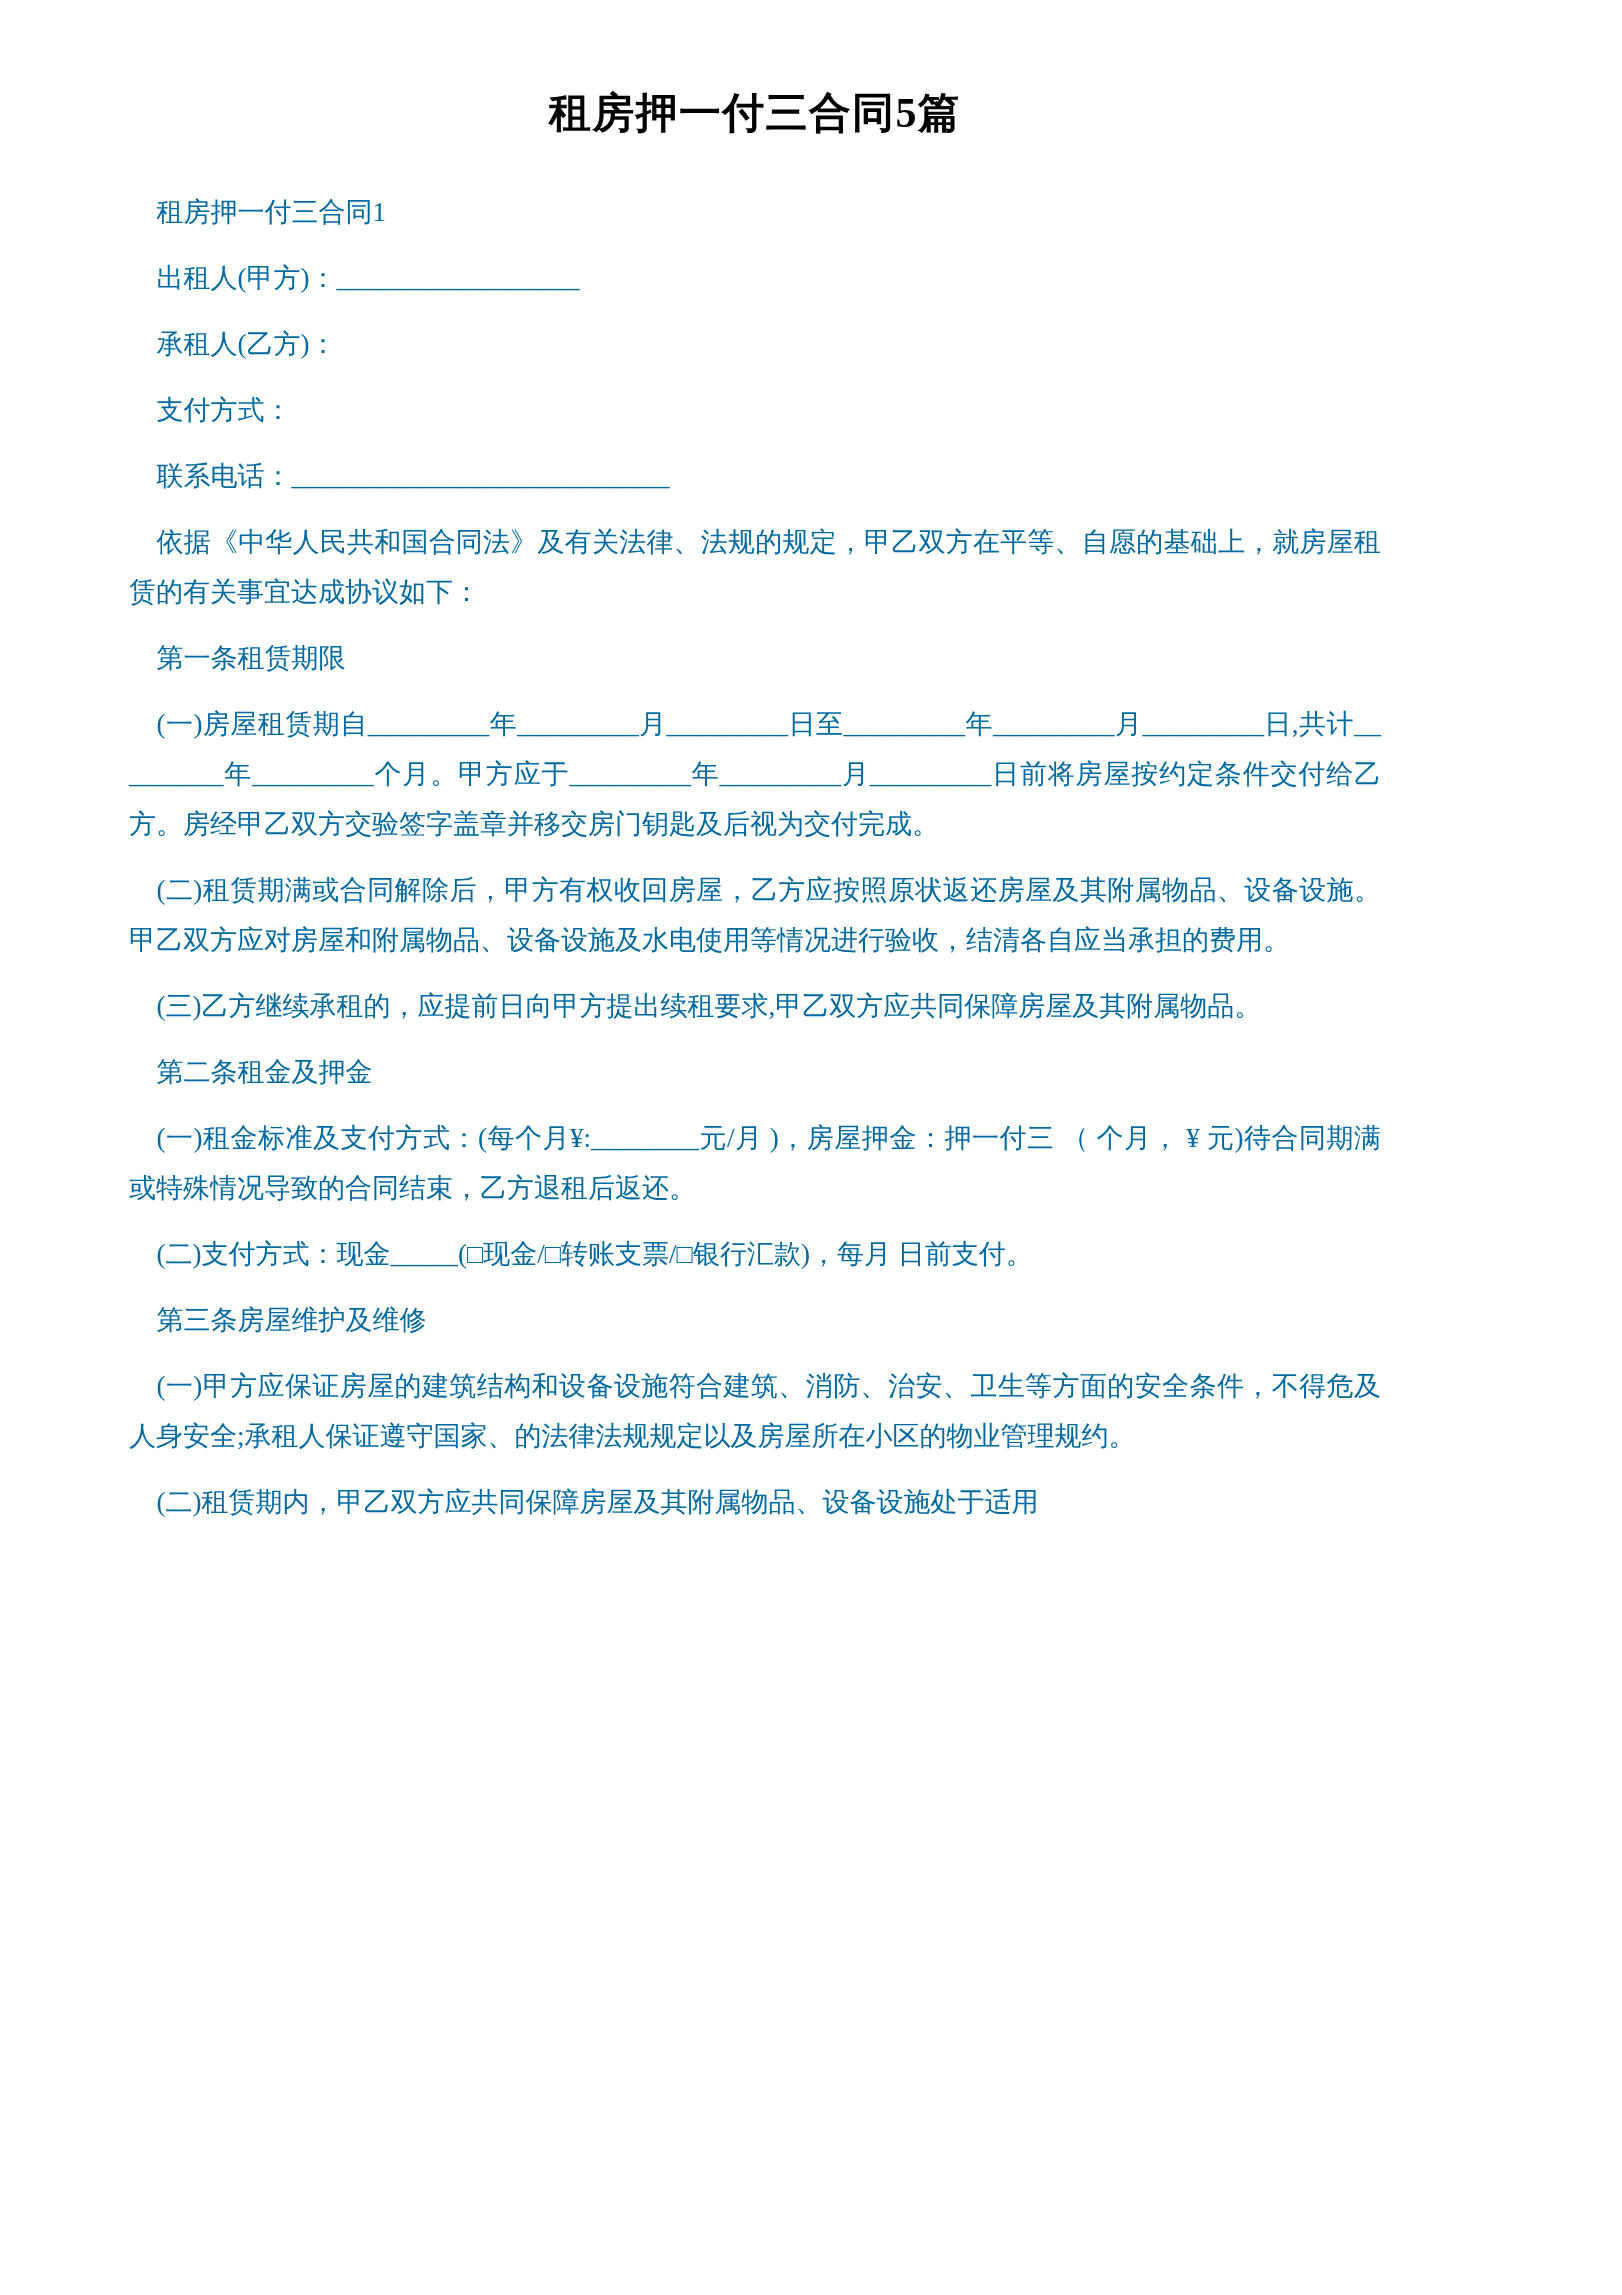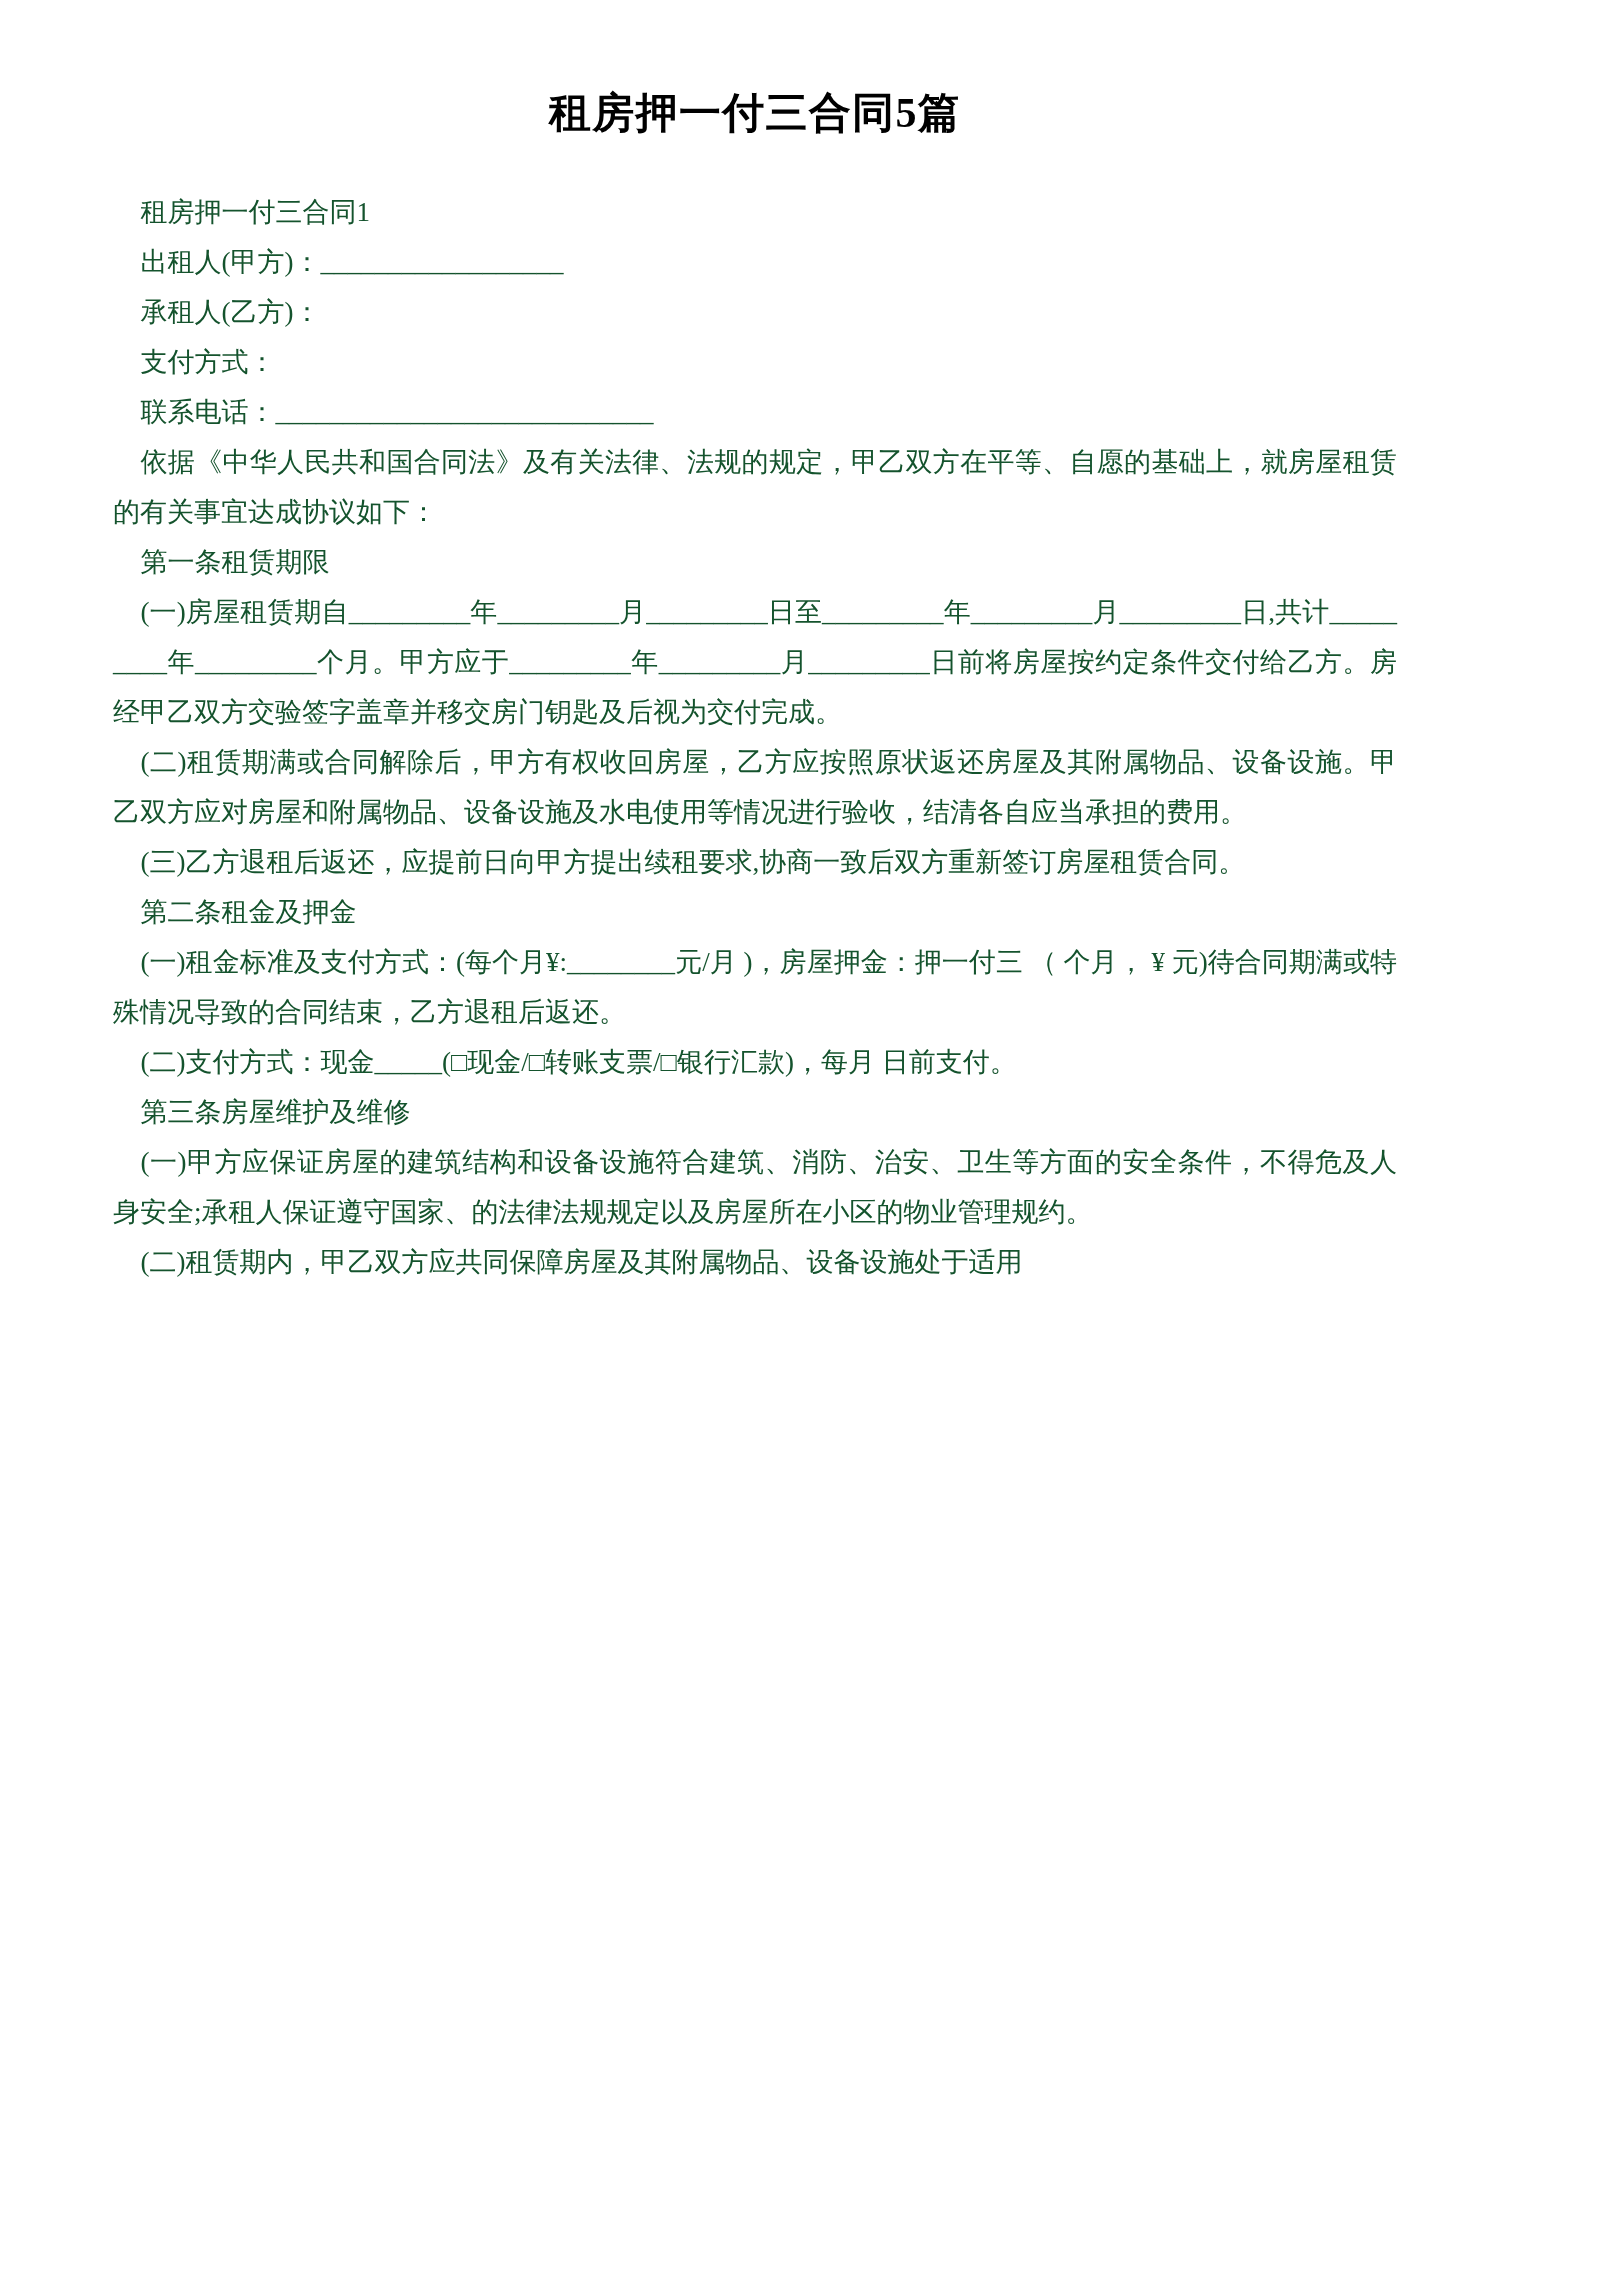--- a/index.html
+++ b/index.html
@@ -21,47 +21,47 @@
   .doc-title {
     text-align: center;
     font-size: 42px;
     font-weight: bold;
     margin: 0 0 46px 0;
     letter-spacing: 1.3px;
   }
   .para {
     font-size: 27px;
     line-height: 50px;
-    margin: 0;
+    margin: 16px;
     text-indent: 27.5px;
     text-align: justify;
     text-justify: inter-ideograph;
     word-break: break-all;
-    color: #14532d;
+    color: #0369a1;
   }
   .para.short {
     text-align: left;
   }
 </style>
 </head>
 <body>
 
 <div id="page">
   <h1 class="doc-title">租房押一付三合同5篇</h1>
   <div id="document-body">
       <p class="para short">租房押一付三合同1</p>
       <p class="para short">出租人(甲方)：__________________</p>
       <p class="para short">承租人(乙方)：</p>
       <p class="para short">支付方式：</p>
       <p class="para short">联系电话：____________________________</p>
       <p class="para">依据《中华人民共和国合同法》及有关法律、法规的规定，甲乙双方在平等、自愿的基础上，就房屋租赁的有关事宜达成协议如下：</p>
       <p class="para short">第一条租赁期限</p>
       <p class="para">(一)房屋租赁期自_________年_________月_________日至_________年_________月_________日,共计_________年_________个月。甲方应于_________年_________月_________日前将房屋按约定条件交付给乙方。房经甲乙双方交验签字盖章并移交房门钥匙及后视为交付完成。</p>
       <p class="para">(二)租赁期满或合同解除后，甲方有权收回房屋，乙方应按照原状返还房屋及其附属物品、设备设施。甲乙双方应对房屋和附属物品、设备设施及水电使用等情况进行验收，结清各自应当承担的费用。</p>
-      <p class="para">(三)乙方退租后返还，应提前日向甲方提出续租要求,协商一致后双方重新签订房屋租赁合同。</p>
+      <p class="para">(三)乙方继续承租的，应提前日向甲方提出续租要求,甲乙双方应共同保障房屋及其附属物品。</p>
       <p class="para short">第二条租金及押金</p>
       <p class="para">(一)租金标准及支付方式：(每个月¥:________元/月 )，房屋押金：押一付三 （ 个月， ¥ 元)待合同期满或特殊情况导致的合同结束，乙方退租后返还。</p>
       <p class="para">(二)支付方式：现金_____(□现金/□转账支票/□银行汇款)，每月 日前支付。</p>
       <p class="para short">第三条房屋维护及维修</p>
       <p class="para">(一)甲方应保证房屋的建筑结构和设备设施符合建筑、消防、治安、卫生等方面的安全条件，不得危及人身安全;承租人保证遵守国家、的法律法规规定以及房屋所在小区的物业管理规约。</p>
       <p class="para">(二)租赁期内，甲乙双方应共同保障房屋及其附属物品、设备设施处于适用</p>
     </div>
 </div>
 
 

